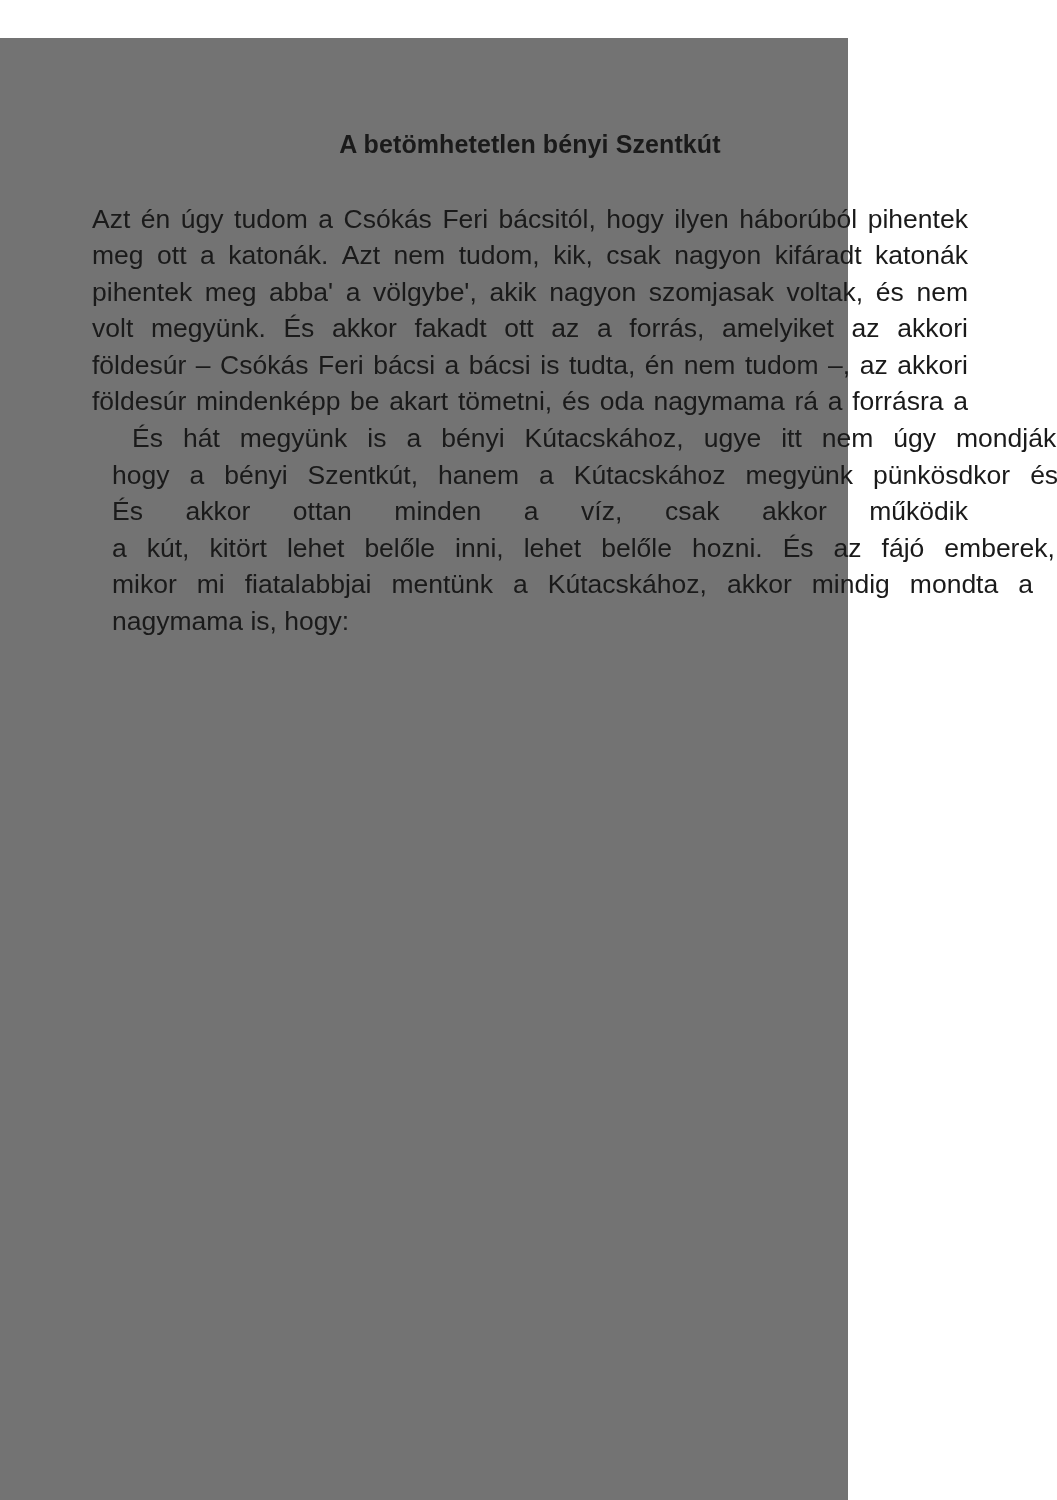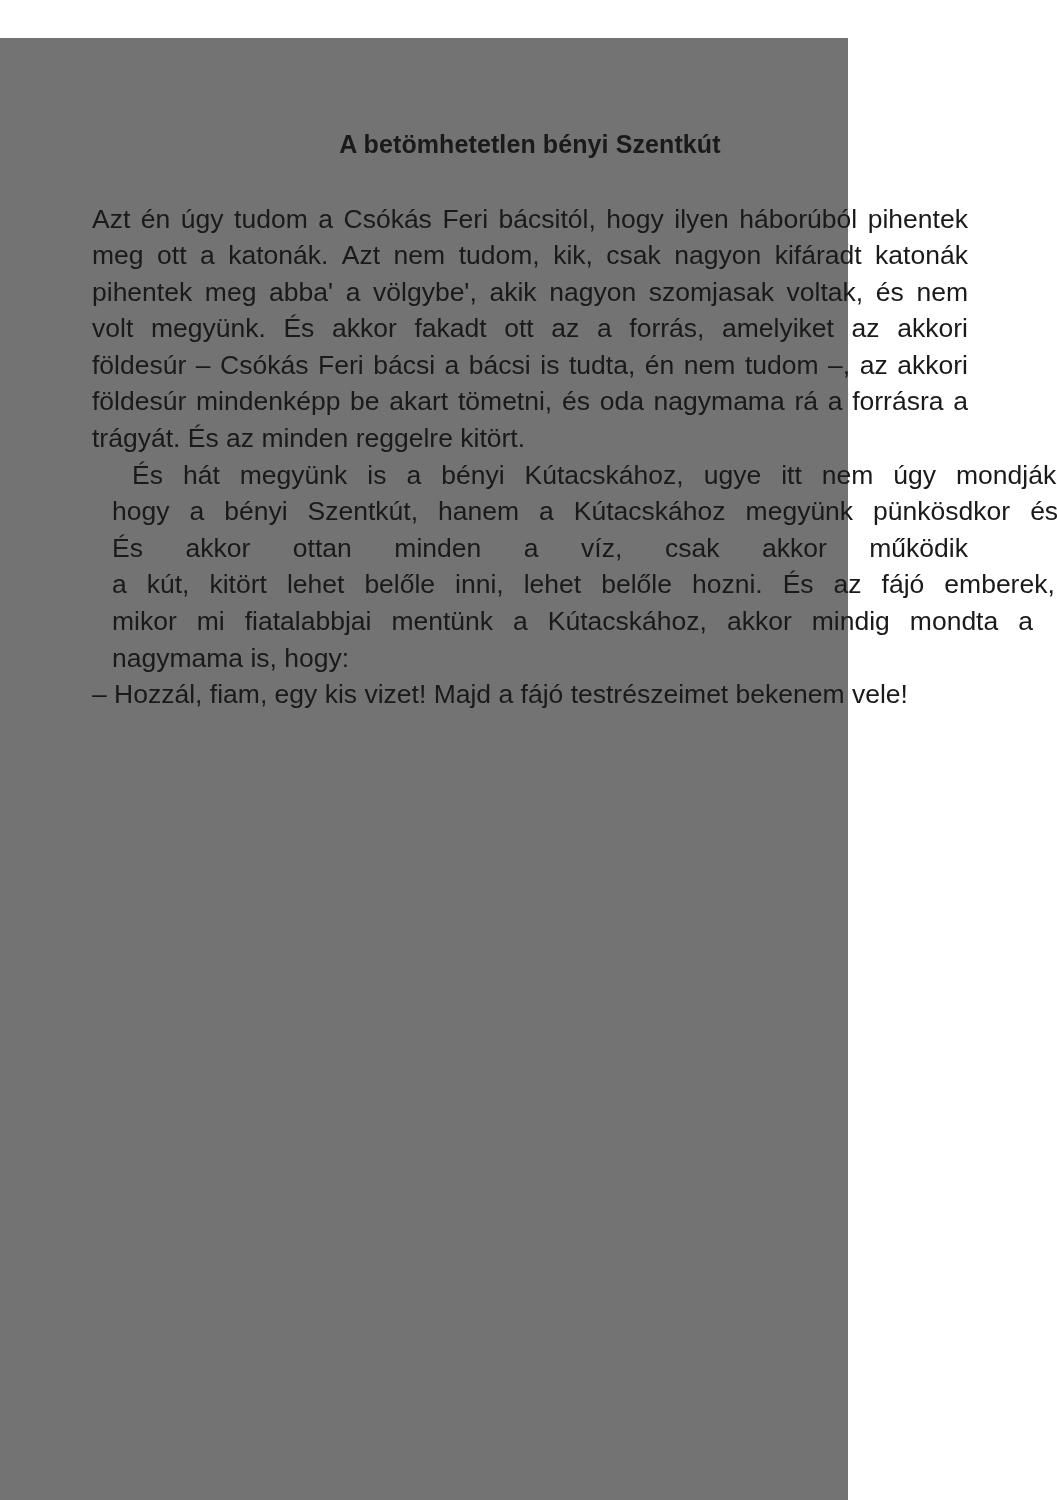--- a/index.html
+++ b/index.html
@@ -87,28 +87,24 @@
 
     <div class="title-spacer"></div>
 
     <div class="para" id="p1">
         <div class="jline"><span>Azt</span><span>én</span><span>úgy</span><span>tudom</span><span>a</span><span>Csókás</span><span>Feri</span><span>bácsitól,</span><span>hogy</span><span>ilyen</span><span>háborúból</span><span>pihentek</span></div>
         <div class="jline"><span>meg</span><span>ott</span><span>a</span><span>katonák.</span><span>Azt</span><span>nem</span><span>tudom,</span><span>kik,</span><span>csak</span><span>nagyon</span><span>kifáradt</span><span>katonák</span></div>
         <div class="jline"><span>pihentek</span><span>meg</span><span>abba'</span><span>a</span><span>völgybe',</span><span>akik</span><span>nagyon</span><span>szomjasak</span><span>voltak,</span><span>és</span><span>nem</span></div>
         <div class="jline"><span>volt</span><span>megyünk.</span><span>És</span><span>akkor</span><span>fakadt</span><span>ott</span><span>az</span><span>a</span><span>forrás,</span><span>amelyiket</span><span>az</span><span>akkori</span></div>
         <div class="jline"><span>földesúr</span><span>–</span><span>Csókás</span><span>Feri</span><span>bácsi</span><span>a</span><span>bácsi</span><span>is</span><span>tudta,</span><span>én</span><span>nem</span><span>tudom</span><span>–,</span><span>az</span><span>akkori</span></div>
         <div class="jline"><span>földesúr</span><span>mindenképp</span><span>be</span><span>akart</span><span>tömetni,</span><span>és</span><span>oda</span><span>nagymama</span><span>rá</span><span>a</span><span>forrásra</span><span>a</span></div>
-        <div class="jline last"><span>trágyát. És az minden reggelre kitört.</span></div>
       </div>
     <div class="para indent" id="p2">
         <div class="jline lead-indent"><span>És</span><span>hát</span><span>megyünk</span><span>is</span><span>a</span><span>bényi</span><span>Kútacskához,</span><span>ugye</span><span>itt</span><span>nem</span><span>úgy</span><span>mondják,</span></div>
         <div class="jline"><span>hogy</span><span>a</span><span>bényi</span><span>Szentkút,</span><span>hanem</span><span>a</span><span>Kútacskához</span><span>megyünk</span><span>pünkösdkor</span><span>és</span></div>
         <div class="jline"><span>És</span><span>akkor</span><span>ottan</span><span>minden</span><span>a</span><span>víz,</span><span>csak</span><span>akkor</span><span>működik</span></div>
         <div class="jline"><span>a</span><span>kút,</span><span>kitört</span><span>lehet</span><span>belőle</span><span>inni,</span><span>lehet</span><span>belőle</span><span>hozni.</span><span>És</span><span>az</span><span>fájó</span><span>emberek,</span></div>
         <div class="jline"><span>mikor</span><span>mi</span><span>fiatalabbjai</span><span>mentünk</span><span>a</span><span>Kútacskához,</span><span>akkor</span><span>mindig</span><span>mondta</span><span>a</span></div>
         <div class="jline last"><span>nagymama is, hogy:</span></div>
       </div>
-    <div class="para" id="p3">
-        <div class="jline last"><span>– Hozzál, fiam, egy kis vizet! Majd a fájó testrészeimet bekenem vele!</span></div>
-      </div>
 
   </div>
 </div>
 
 </body></html>

